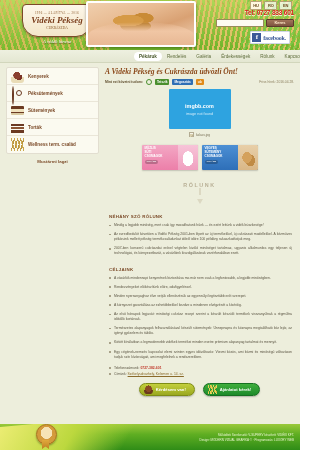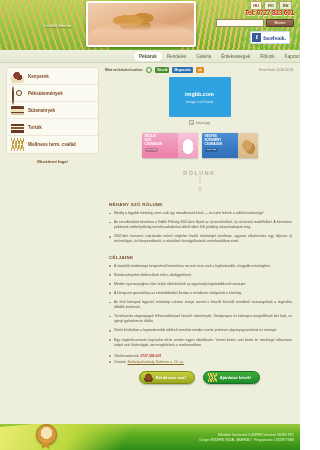--- a/index.html
+++ b/index.html
@@ -408,20 +408,26 @@
 
 <div class="page">
 
   <div class="header">
     <div class="wheat-left"></div>
     <div class="wheat-right">
       <div class="leaf"></div>
     </div>
 
     <div class="logo">
+      <div class="logo-plate">
+        <div class="logo-top">1996 — ALAPÍTVA — 2016</div>
+        <div class="logo-name">Vidéki Pékség</div>
+        <div class="logo-sub">CUKRÁSZDA</div>
+        <div class="logo-dot">20</div>
+      </div>
       <div class="logo-tag">A vidék kincse</div>
     </div>
 
     <div class="hero-photo">
       <div class="hero-hands"></div>
     </div>
 
     <div class="langs">
       <span class="lang active">HU</span>
       <span class="lang">RO</span>
@@ -472,20 +478,21 @@
         </div>
         <div class="menu-item">
           <span class="mi-icon ic-wellness"></span>
           <span class="menu-label">Wellness term. család</span>
         </div>
       </div>
       <div class="menu-foot">Mustármi lagzi</div>
     </div>
 
     <div class="main">
+      <div class="main-title">A Vidéki Pékség és Cukrászda üdvözli Önt!</div>
 
       <div class="toolbar">
         <span class="tb-label">Mint ezt követni tudom:</span>
         <span class="tb-circle"></span>
         <span class="tb-chip chip-g">Tetszik</span>
         <span class="tb-chip chip-b">Megosztás</span>
         <span class="tb-chip chip-o">ub</span>
         <span class="tb-date">Friss hírek: 2016.04.28.</span>
       </div>
 

